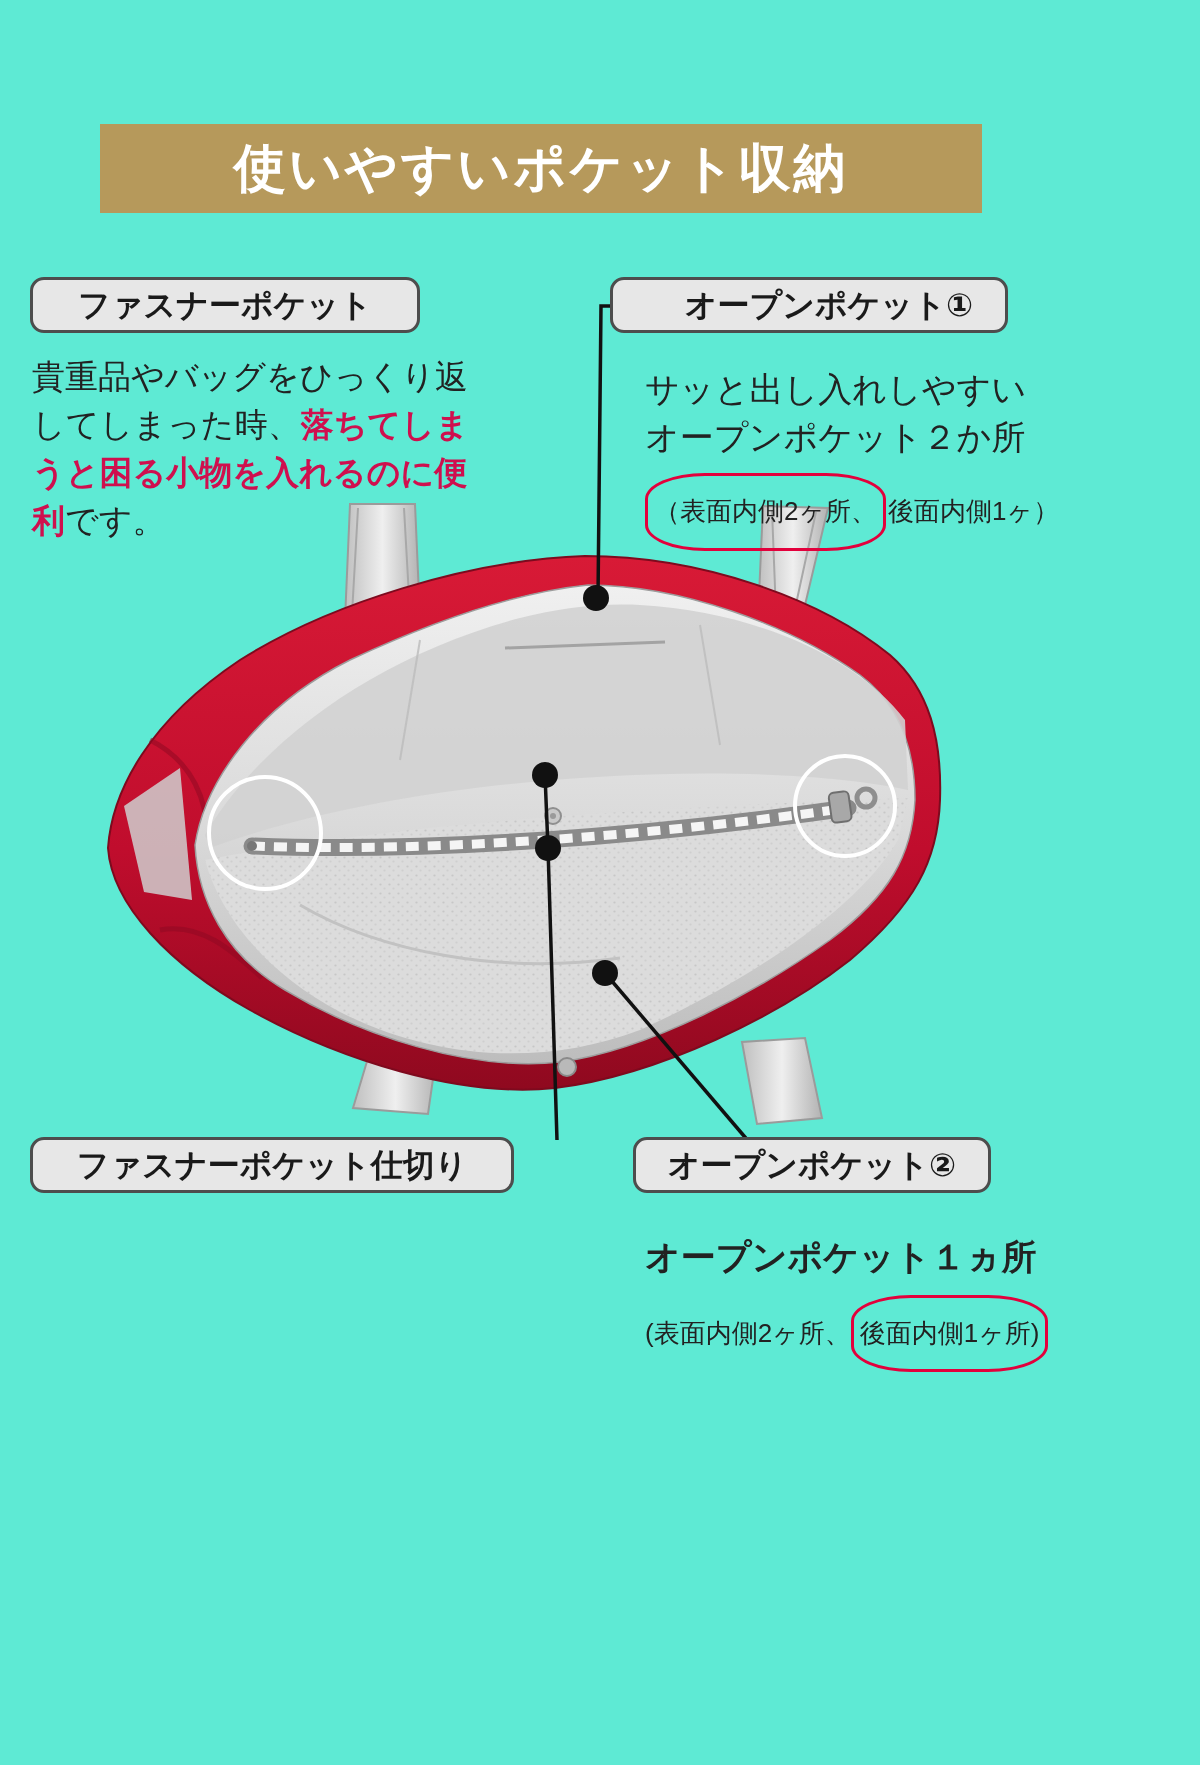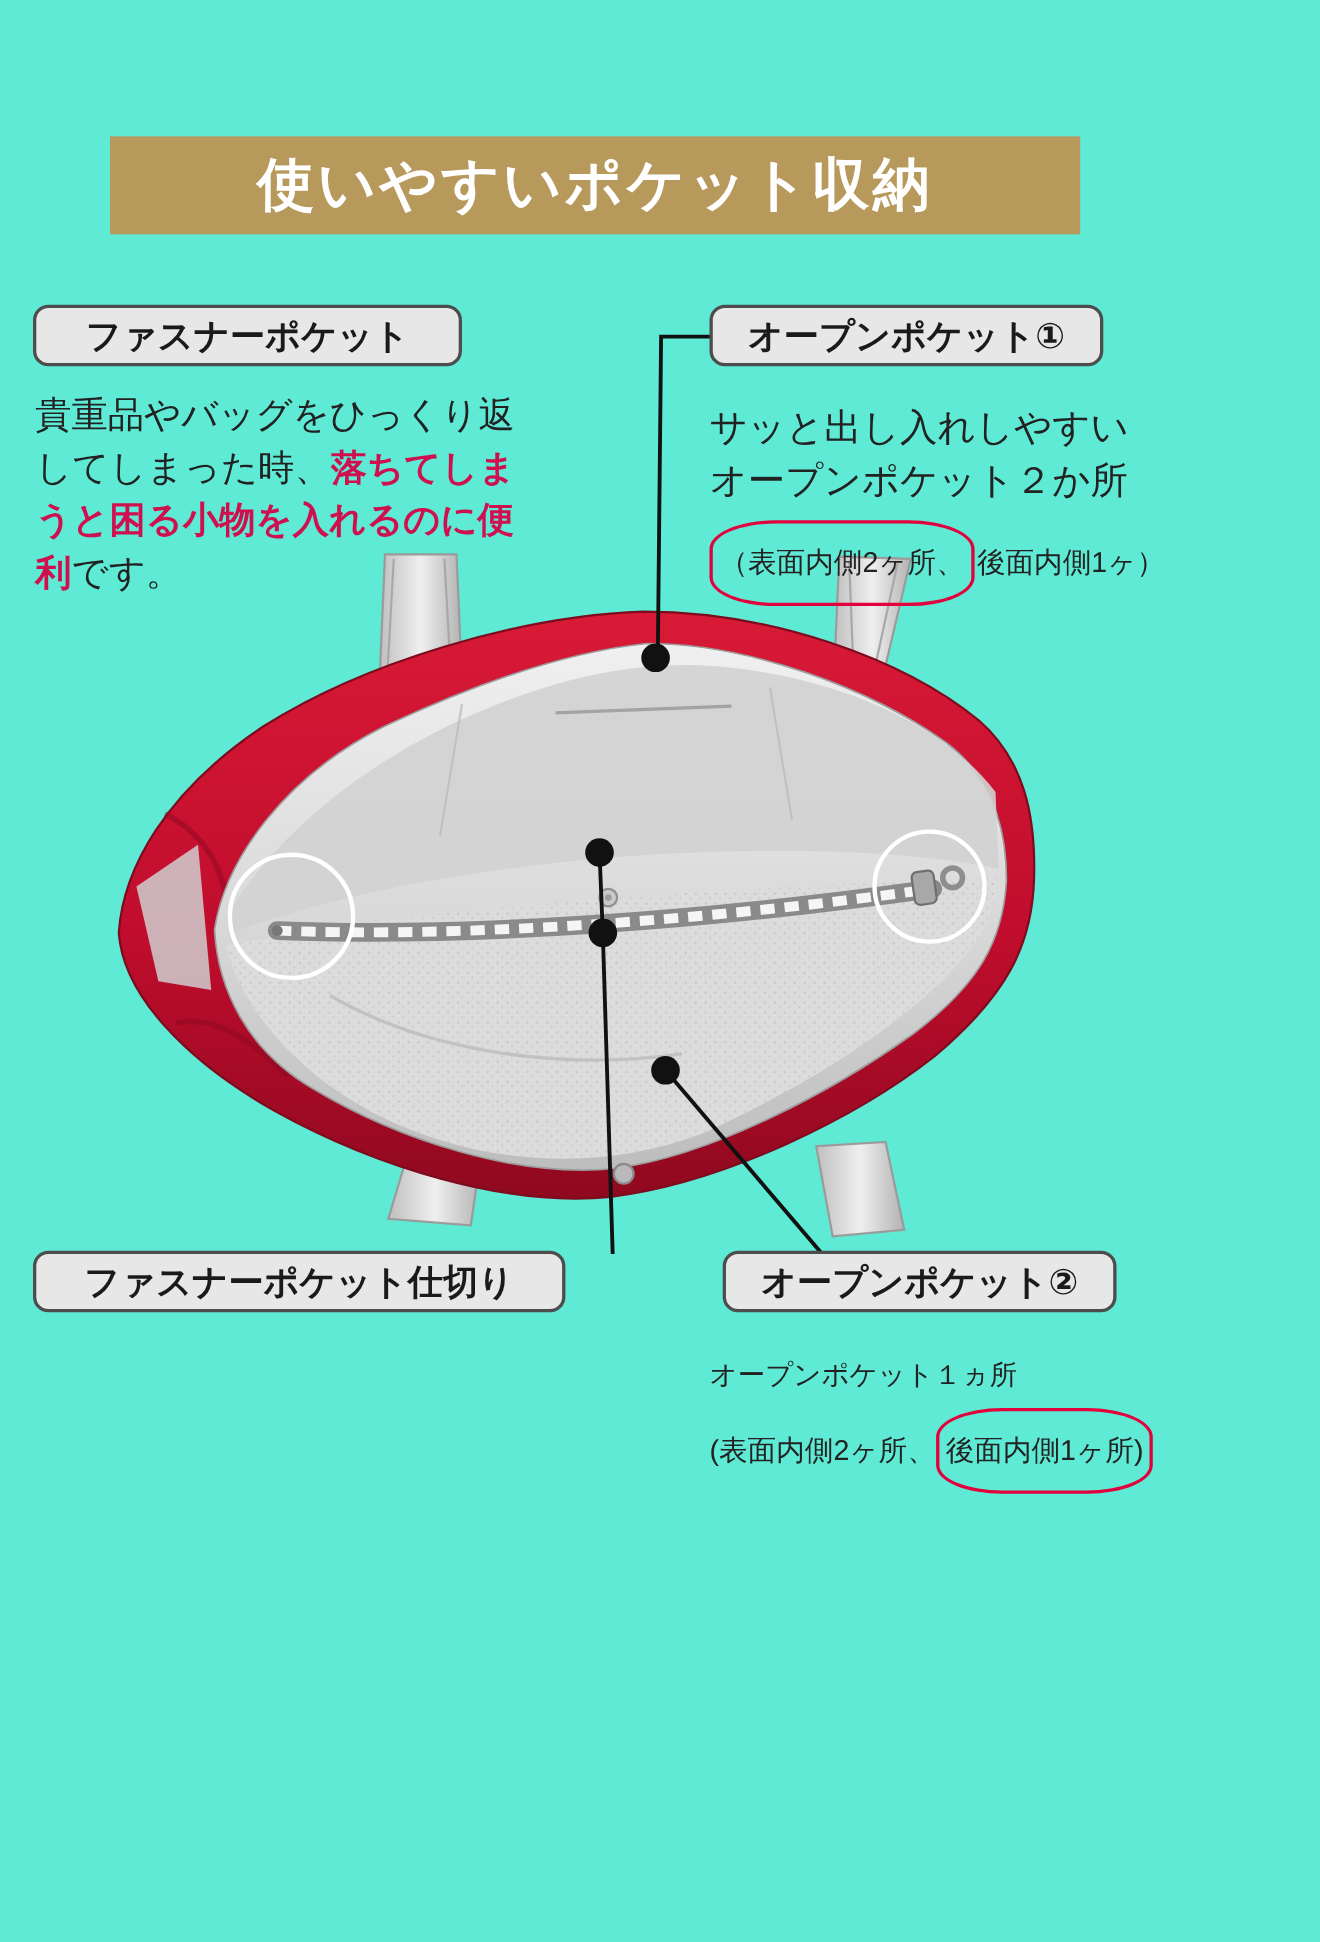--- a/index.html
+++ b/index.html
@@ -117,32 +117,32 @@
       <circle cx="548" cy="848" r="13"></circle>
       <circle cx="605" cy="973" r="13"></circle>
     </g>
   </svg>
 
   <div class="label-box" style="left:30px;top:277px;width:384px;">ファスナーポケット</div>
   <p class="para" style="left:32px;top:353px;width:442px;margin:0;">
     <span>貴重品やバッグをひっくり返してしまった時、</span><span class="red">落ちてしまうと困る小物を入れるのに便利</span><span>です。</span>
   </p>
 
-  <div class="label-box" style="left:645px;top:277px;width:352px;">オープンポケット①</div>
+  <div class="label-box" style="left:610px;top:277px;width:352px;padding-left:40px;">オープンポケット①</div>
   <div class="para" style="left:645px;top:366px;width:430px;">
     <div class="line-lg">サッと出し入れしやすい</div>
     <div class="line-lg">オープンポケット２か所</div>
     <div class="line-note">
       <span class="ellipse">（表面内側2ヶ所、</span><span>後面内側1ヶ）</span>
     </div>
   </div>
 
   <div class="label-box" style="left:30px;top:1137px;width:478px;text-align:center;">ファスナーポケット仕切り</div>
 
-  <div class="label-box" style="left:657px;top:1137px;width:352px;">オープンポケット②</div>
+  <div class="label-box" style="left:633px;top:1137px;width:352px;">オープンポケット②</div>
   <div class="para" style="left:645px;top:1232px;width:450px;">
-    <div style="font-size:25px;">オープンポケット１ヵ所</div>
+    <div style="font-size:35px;font-weight:bold;">オープンポケット１ヵ所</div>
     <div class="line-note">
       <span>(表面内側2ヶ所、</span><span class="ellipse">後面内側1ヶ所)</span>
     </div>
   </div>
 
 </div>
 
 </body></html>

